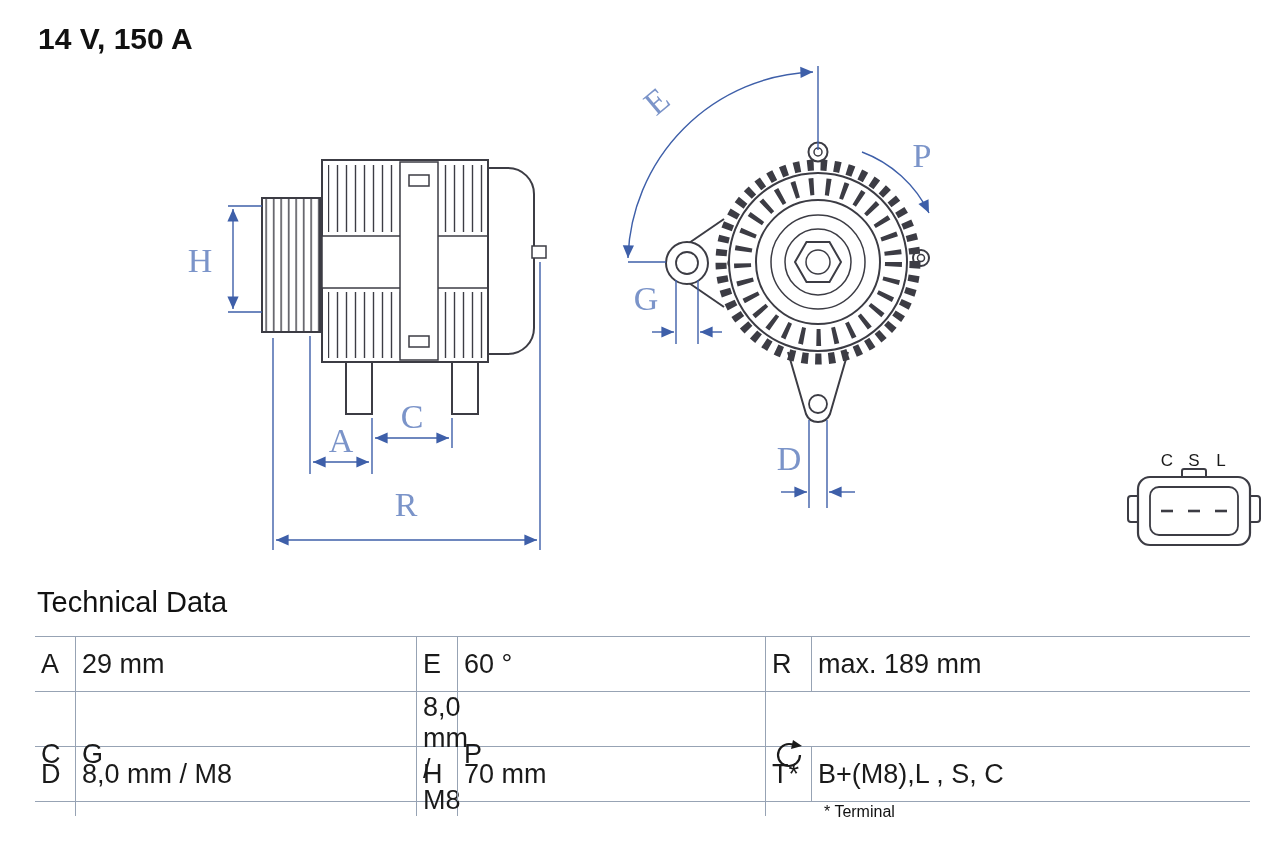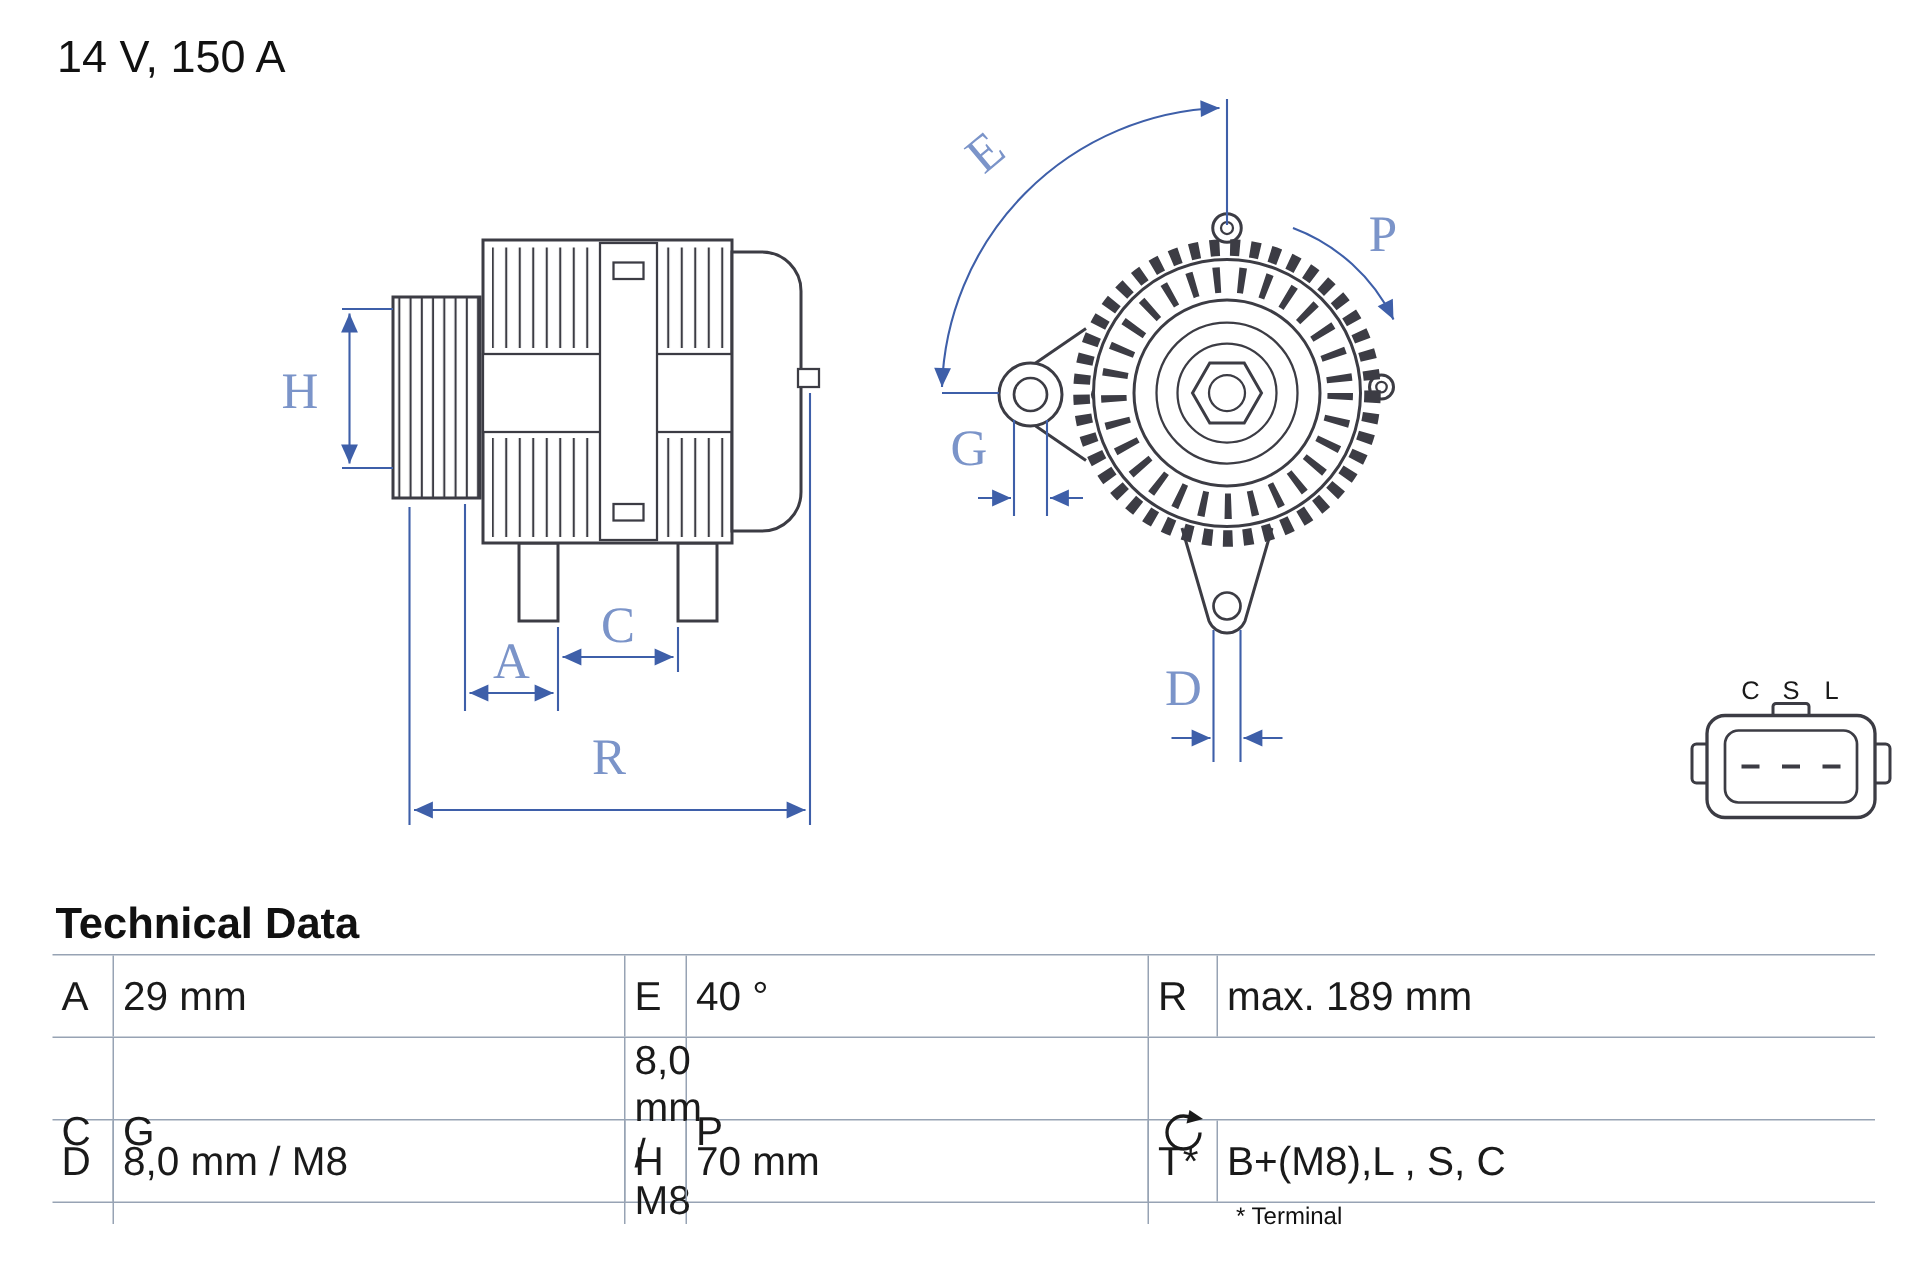--- a/index.html
+++ b/index.html
@@ -1,19 +1,19 @@
 <!DOCTYPE html>
 <html><head>
 <meta charset="utf-8">
 <style>
   html,body{margin:0;padding:0;background:#fff;}
   body{width:1280px;height:853px;position:relative;font-family:"Liberation Sans",sans-serif;color:#1a1a1a;overflow:hidden;}
-  .title{position:absolute;left:38px;top:22px;font-size:30px;font-weight:400;color:#111;}
+  .title{position:absolute;left:38px;top:22px;font-size:30px;font-weight:700;color:#111;}
   .drawing{position:absolute;left:0;top:0;}
-  .tech-heading{position:absolute;left:37px;top:600px;font-size:29px;font-weight:700;color:#111;}
+  .tech-heading{position:absolute;left:37px;top:586px;font-size:29px;font-weight:400;color:#111;}
   .tdtable{position:absolute;left:35px;top:636px;width:1215px;border-top:1px solid #97a3b4;border-bottom:1px solid #97a3b4;}
   .tdrow{display:grid;grid-template-columns:41px 341px 41px 308px 46px 1fr;height:54px;align-items:center;border-bottom:1px solid #97a3b4;font-size:27px;}
   .tdrow:last-child{border-bottom:none;}
   .cell{height:100%;display:flex;align-items:center;box-sizing:border-box;}
   .cell.key{padding-left:6px;}
   .cell.val{padding-left:6px;border-right:1px solid #97a3b4;}
   .cell.key{border-right:1px solid #97a3b4;}
   .cell.val.last{border-right:none;}
   .footnote{position:absolute;left:824px;top:803px;font-size:16px;color:#111;}
   .picon{display:block;}
@@ -127,21 +127,21 @@
   </g>
 </svg>
 
 <div class="tech-heading">Technical Data</div>
 
 <div class="tdtable">
   <div class="tdrow">
     <div class="cell key">A</div>
     <div class="cell val">29 mm</div>
     <div class="cell key">E</div>
-    <div class="cell val">40 °</div>
+    <div class="cell val">60 °</div>
     <div class="cell key">R</div>
     <div class="cell val last">max. 189 mm</div>
   </div>
   <div class="tdrow">
     <div class="cell key">C</div>
     <div class="cell key">G</div>
     <div class="cell val">8,0 mm / M8</div>
     <div class="cell key">P</div>
     <div class="cell val last">
       <svg class="picon" width="34" height="34" viewBox="0 0 34 34">

